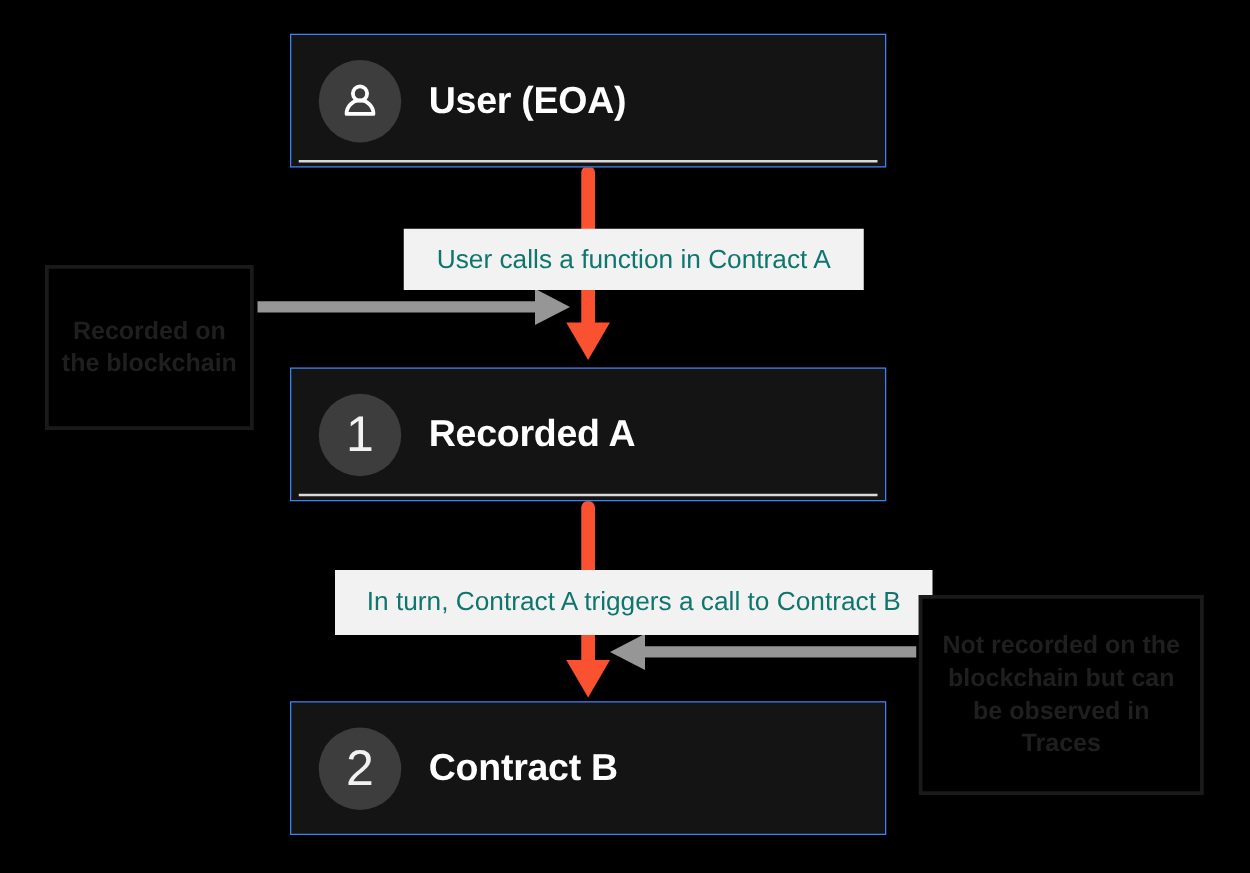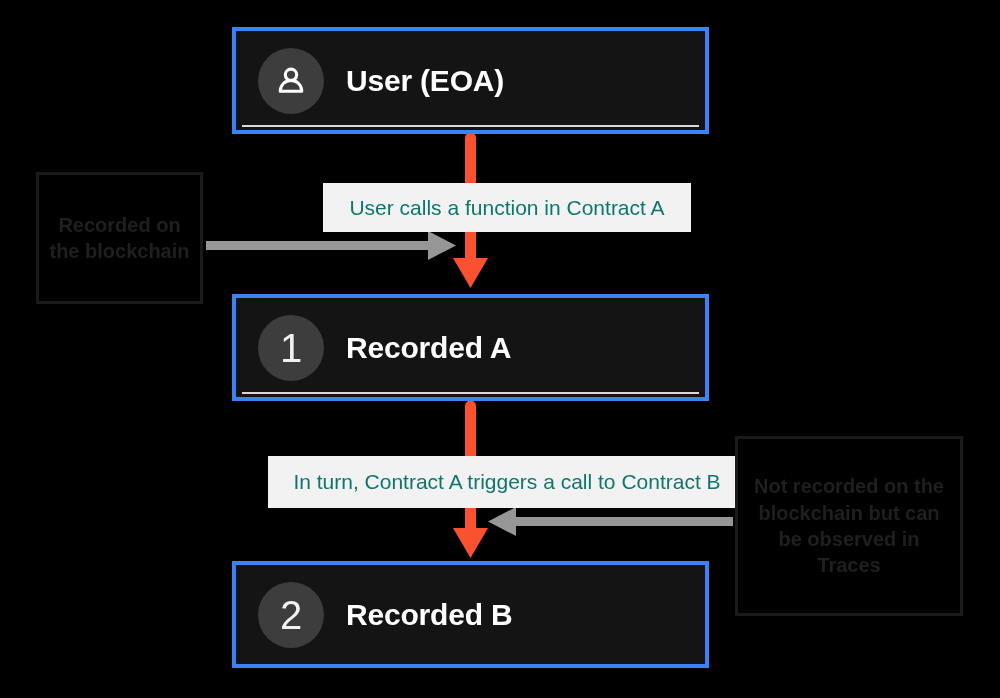--- a/index.html
+++ b/index.html
@@ -22,21 +22,21 @@
     background: #000000;
   }
 
   
   .node {
     position: absolute;
     left: 232px;
     width: 477px;
     height: 107px;
     background: #141414;
-    border: 4px solid #3b82f6;
+    border: 1px solid #3b82f6;
     box-sizing: border-box;
     display: flex;
     align-items: center;
     padding-left: 22px;
   }
   .node.has-divider::after {
     content: "";
     position: absolute;
     left: 6px;
     right: 6px;
@@ -97,27 +97,28 @@
     background: #000000;
     border: 3px solid #1a1a1a;
     box-sizing: border-box;
     display: flex;
     align-items: center;
     justify-content: center;
     text-align: center;
     color: #1f1f1f;
     font-weight: bold;
     line-height: 1.32;
+    margin-top: 40px;
   }
   #note-left {
     left: 36px; top: 172px; width: 167px; height: 132px;
     font-size: 20px;
   }
   #note-right {
-    left: 735px; top: 436px; width: 228px; height: 180px;
+    left: 735px; top: 436px; width: 228px; height: 160px;
     font-size: 20px;
   }
   .note span { display: block; padding: 0 8px; }
 
   
   .oarrow {
     position: absolute;
     left: 0; top: 0;
     overflow: visible;
   }
@@ -172,21 +173,21 @@
     <div class="node-badge">
       <span class="num">1</span>
     </div>
     <div class="node-label">Recorded A</div>
   </div>
 
   <div class="node" id="node-contract-b">
     <div class="node-badge">
       <span class="num">2</span>
     </div>
-    <div class="node-label">Recorded B</div>
+    <div class="node-label">Contract B</div>
   </div>
 
   <div class="msg" id="msg-1">User calls a function in Contract A</div>
 
   <div class="msg" id="msg-2">In turn, Contract A triggers a call to Contract B</div>
 
   <div class="note" id="note-left">
     <span>Recorded on the blockchain</span>
   </div>
 

